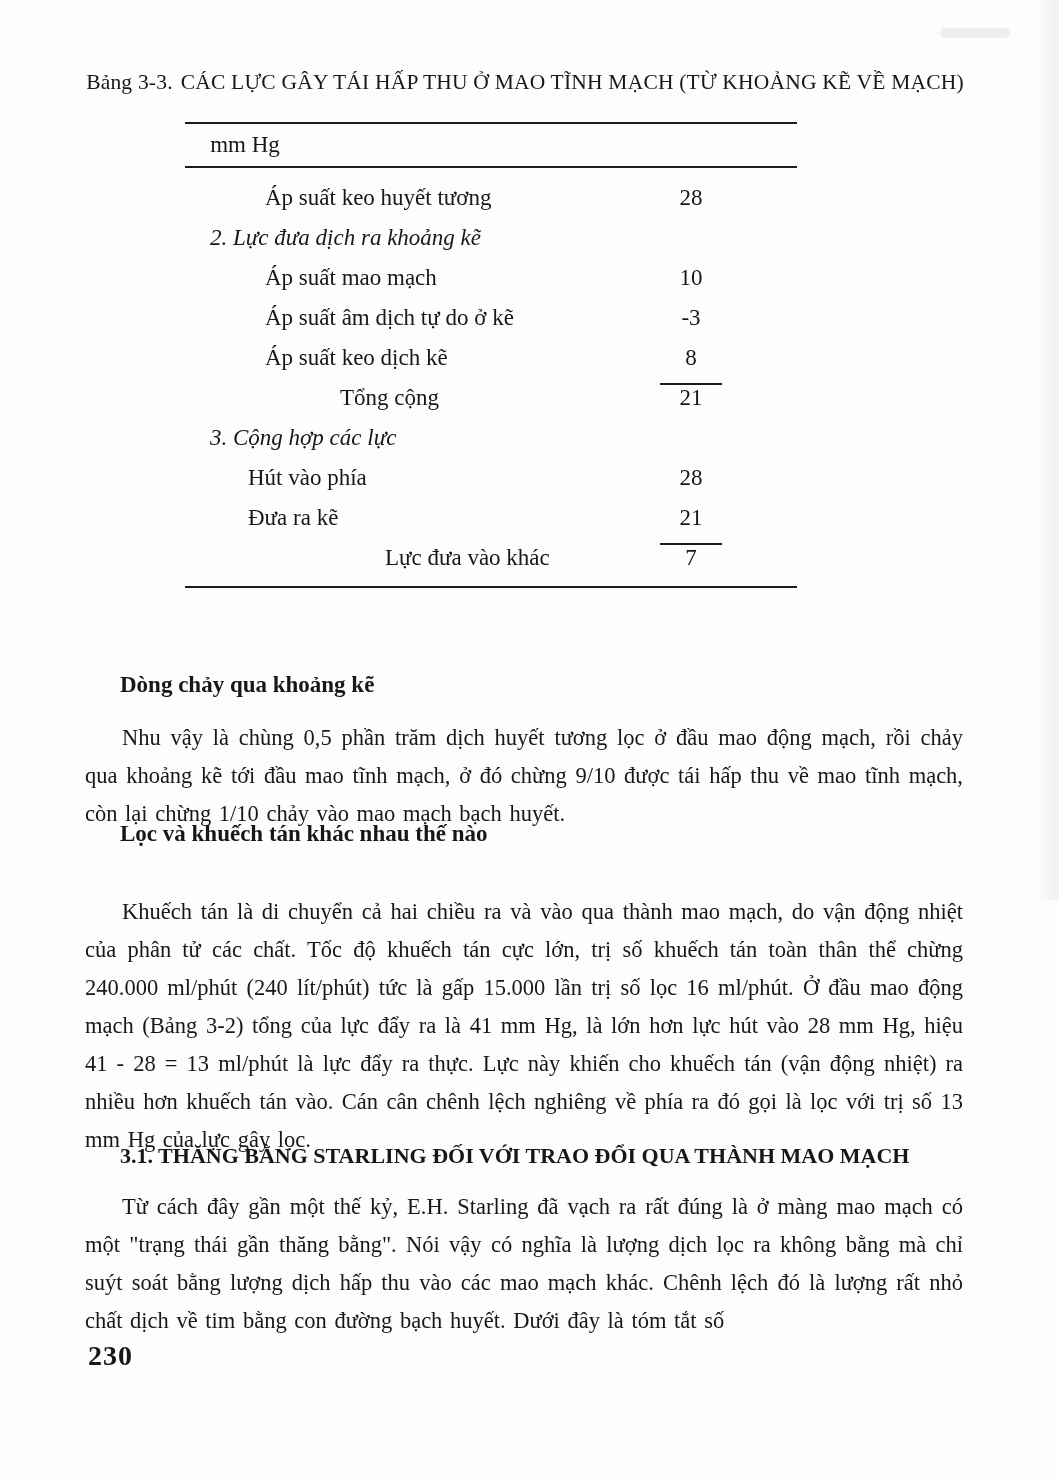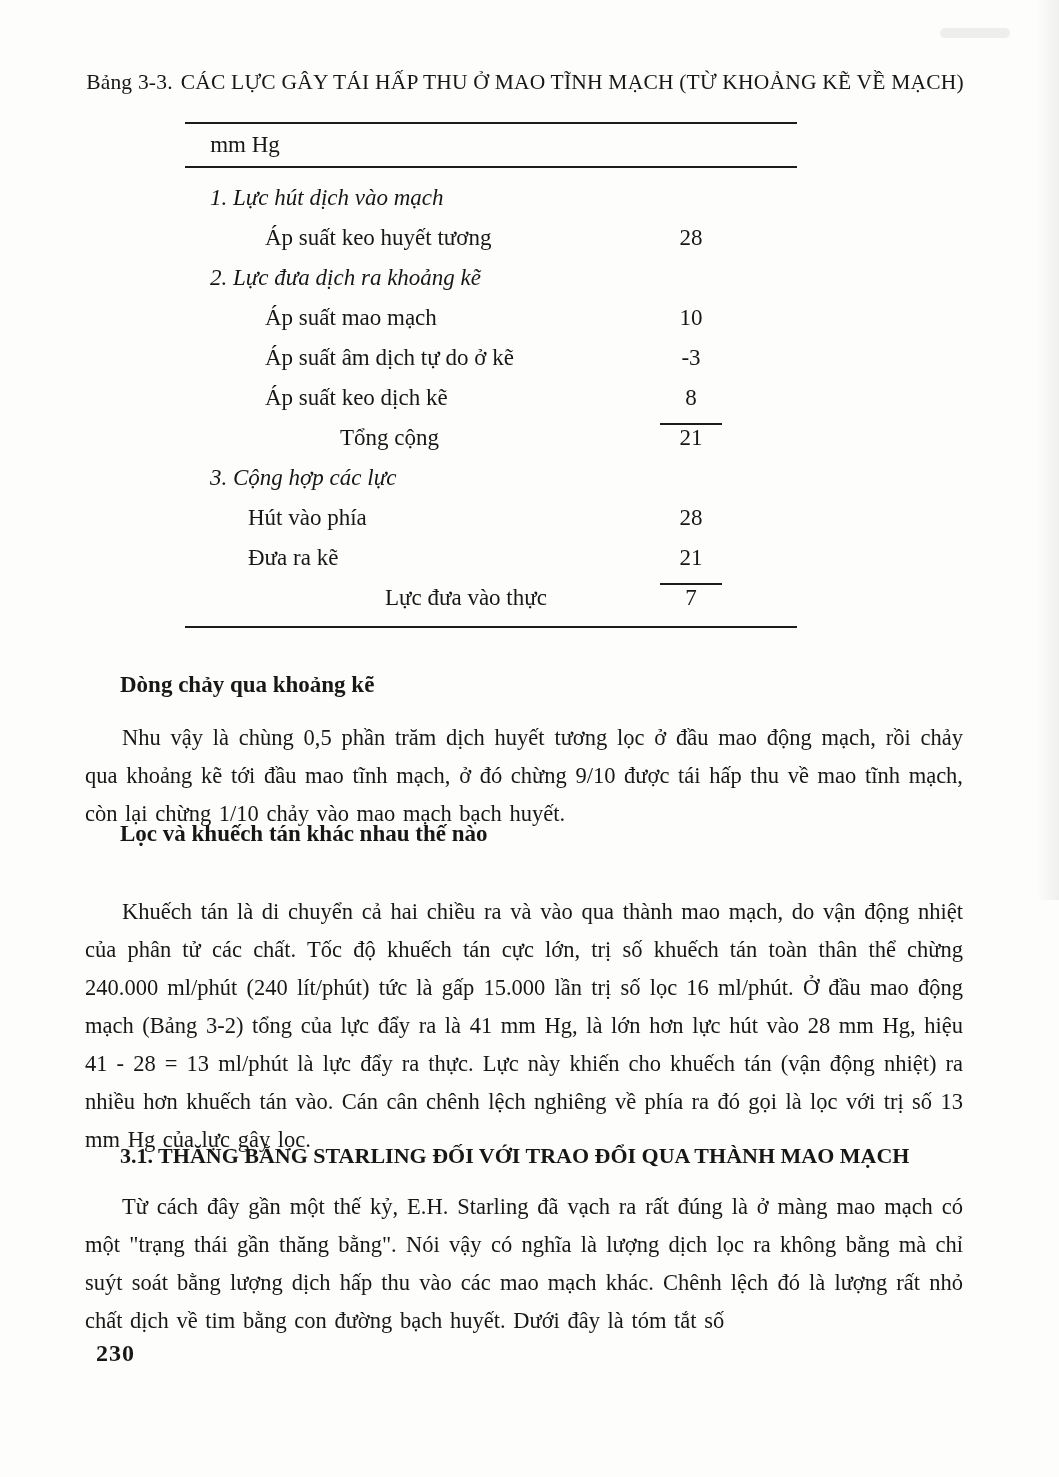--- a/index.html
+++ b/index.html
@@ -44,44 +44,40 @@
   
   .heading { position:absolute; left:120px; font-size:23px; font-weight:bold; white-space:nowrap; }
   .para { position:absolute; left:85px; width:878px; margin:0;
     font-size:22.5px; line-height:38px; text-align:justify; text-indent:37px; word-spacing:2px; }
   #h-flow     { top:672px; }
   #p-flow     { top:719px; }
   #h-filter   { top:821px; }
   #p-filter   { top:893px; }
   #h-starling { top:1143px; font-size:22px; }
   #p-starling { top:1188px; }
-  .page-number { position:absolute; left:96px; top:1340px;
-    font-size:24px; font-weight:bold; letter-spacing:1px; }
+  .page-number { position:absolute; left:88px; top:1340px;
+    font-size:28px; font-weight:bold; letter-spacing:1px; }
 </style>
 </head>
 <body>
 
 <div class="page">
   <div class="edge-shade"></div>
   <div class="top-smudge"></div>
 
   <div class="caption">
     <span class="prefix">Bảng 3-3.</span><span>CÁC LỰC GÂY TÁI HẤP THU Ở MAO TĨNH MẠCH (TỪ KHOẢNG KẼ VỀ MẠCH)</span>
   </div>
 
   <div class="table-wrap">
     <div class="thead">
       <div class="thval">mm Hg</div>
     </div>
     <div class="tbody">
 
-      <div class="trow group">
-        <div class="tlabel">1. Lực hút dịch vào mạch</div>
-        <div class="tval"><span></span></div>
-      </div>
 
       <div class="trow item">
         <div class="tlabel">Áp suất keo huyết tương</div>
         <div class="tval"><span>28</span></div>
       </div>
 
       <div class="trow group">
         <div class="tlabel">2. Lực đưa dịch ra khoảng kẽ</div>
         <div class="tval"><span></span></div>
       </div>
@@ -118,21 +114,21 @@
         <div class="tlabel">Hút vào phía</div>
         <div class="tval"><span>28</span></div>
       </div>
 
       <div class="trow item2">
         <div class="tlabel">Đưa ra kẽ</div>
         <div class="tval"><span>21</span></div>
       </div>
 
       <div class="trow total2">
-        <div class="tlabel">Lực đưa vào thực</div>
+        <div class="tlabel">Lực đưa vào khác</div>
         <div class="tval">
           <div class="vrule"></div>
           <span>7</span>
         </div>
       </div>
 
     </div>
     <div class="tbottom"></div>
   </div>
 

